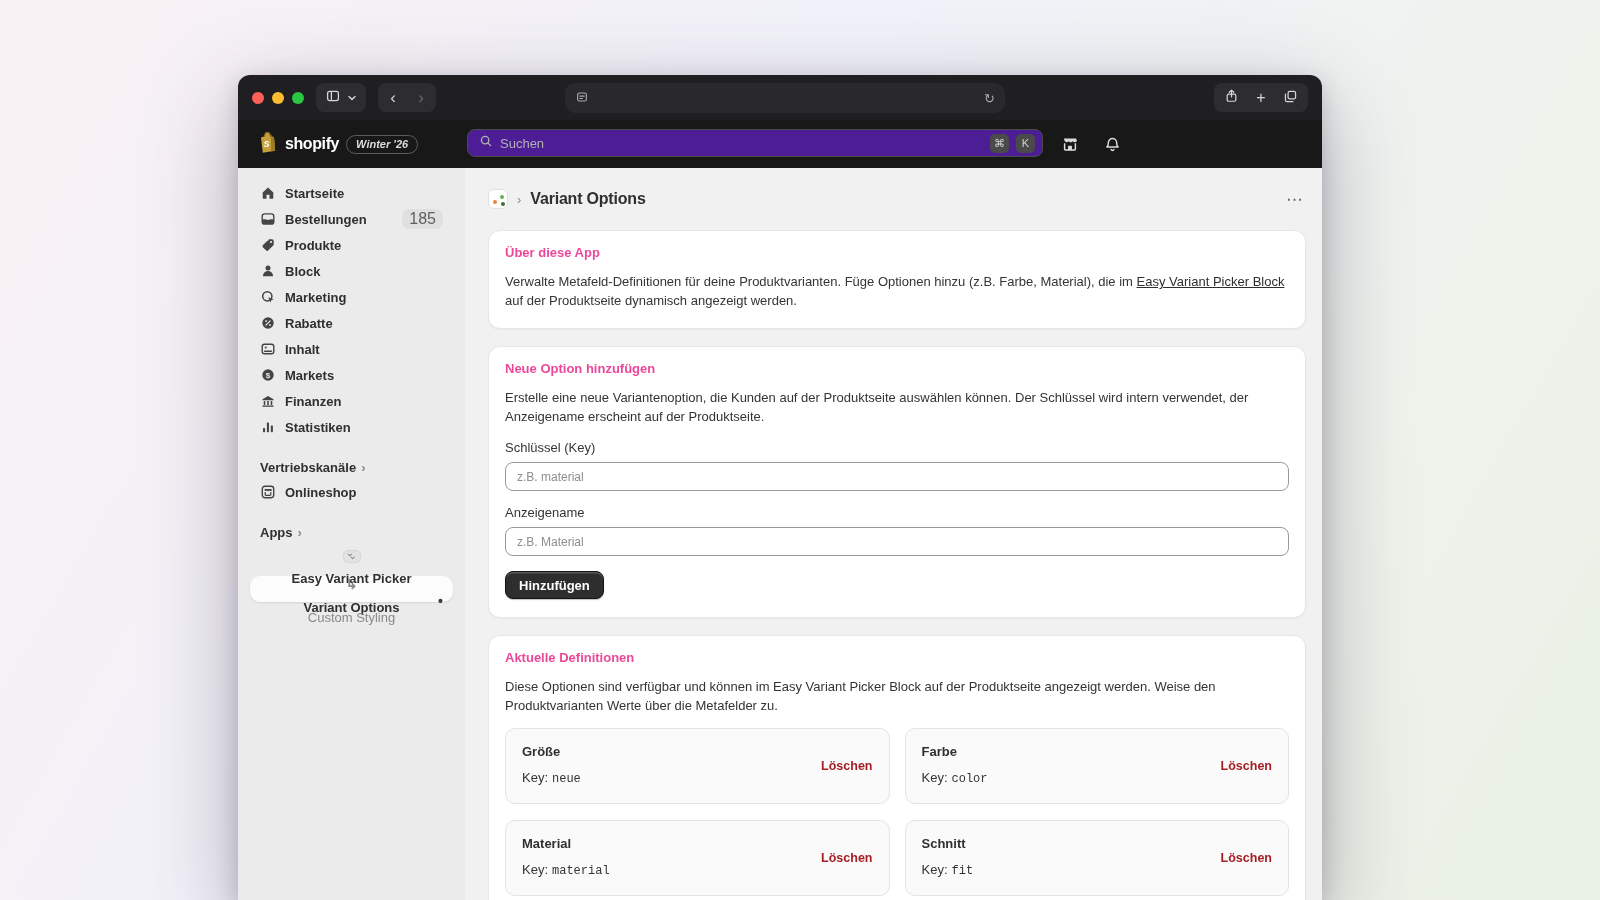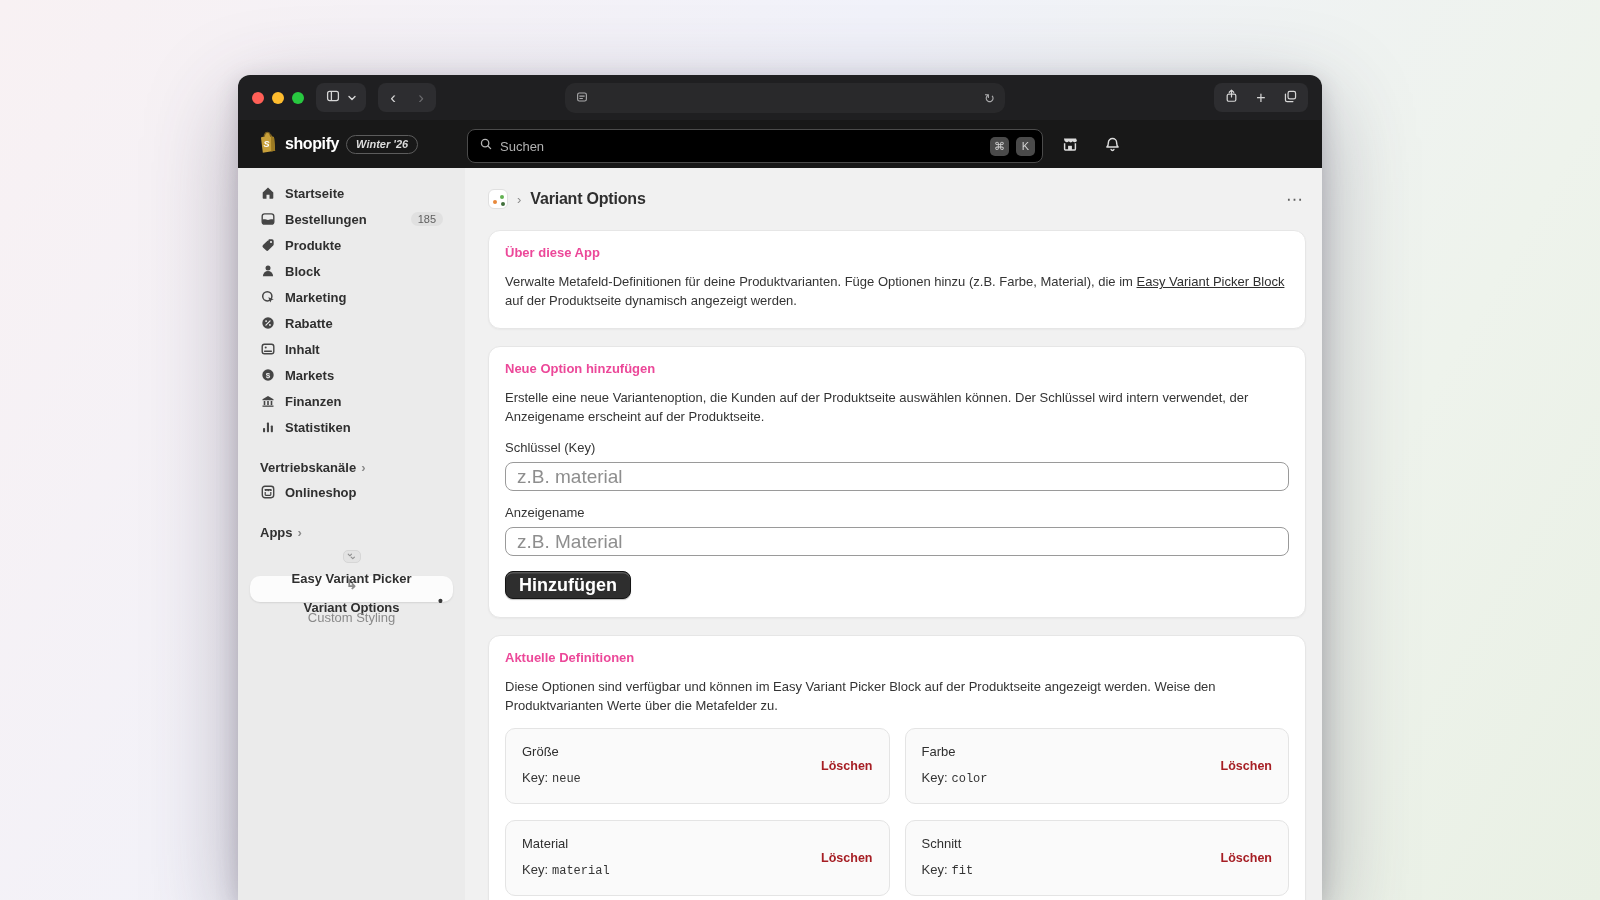--- a/index.html
+++ b/index.html
@@ -37,41 +37,41 @@
   .chrome-right .glyph { color:#d6d6d6; font-size:16px; font-weight:400; }
   
   .topbar { height:48px; background:#181818; position:relative; flex:0 0 auto; }
   .brand { position:absolute; left:19px; top:0; height:48px; display:flex; align-items:center; gap:7px; }
   .wordmark { color:#fff; font-size:16px; font-weight:700; letter-spacing:-.4px; }
   .version-badge {
     border:1px solid #5c5c5c; color:#dcdcdc; font-size:11px; font-style:italic;
     border-radius:10px; padding:2px 9px 3px; font-weight:600;
   }
   .topbar-search {
-    position:absolute; left:229px; top:9px; width:576px; height:34px;
-    background:#000000; border:1px solid #4b4b4b; border-radius:8px;
+    position:absolute; left:229px; top:9px; width:576px; height:28px;
+    background:#4c1d95; border:1px solid #4b4b4b; border-radius:8px;
     display:flex; align-items:center; gap:7px; padding:0 7px 0 11px; cursor:text;
   }
   .topbar-search .ph { flex:1; color:#b2b2b2; font-size:13px; }
   .kbd {
     background:#4a4a4a; color:#d2d2d2; border-radius:5px; font-size:11px;
     min-width:19px; height:19px; display:inline-flex; align-items:center; justify-content:center; padding:0 4px;
   }
   .topbar-icon { position:absolute; top:14px; width:20px; height:20px; display:flex; align-items:center; justify-content:center; }
   .store-pos { left:822px; } .bell-pos { left:864px; }
   
   .win-body { flex:1; display:flex; min-height:0; }
   .sidebar { width:227px; background:#ebebeb; flex:0 0 auto; padding:12px 12px 0; font-size:13px; }
   .nav-row {
     height:26px; display:flex; align-items:center; gap:9px; padding:0 10px;
     border-radius:10px; font-weight:600; color:#2f2f2f; cursor:pointer;
   }
   .nav-row .ico { width:16px; height:16px; flex:0 0 auto; display:flex; align-items:center; justify-content:center; }
   .nav-row .lbl { flex:1; white-space:nowrap; }
-  .count-badge { background:#e0e0e0; color:#5f5f5f; font-size:11px; font-weight:500; border-radius:7px; padding:1px 7px; }
+  .count-badge { background:#e0e0e0; color:#5f5f5f; font-size:16px; font-weight:500; border-radius:7px; padding:1px 7px; }
   .section-row { margin-top:15px; height:24px; display:flex; align-items:center; gap:5px; padding:0 10px; font-weight:600; color:#303030; cursor:pointer; }
   .section-row .chev { color:#8a8a8a; font-size:13px; }
   .apps-group { margin-top:6px; }
   .app-row { height:26px; display:flex; align-items:center; gap:8px; padding:0 10px; border-radius:10px; font-weight:600; color:#2f2f2f; cursor:pointer;flex-direction:column; }
   .app-row.selected { background:#fcfcfc; box-shadow:0 1px 2px rgba(0,0,0,.10); }
   .app-mini-icon { width:18px; height:18px; border-radius:5px; background:#e3e3e3; border:1px solid #d6d6d6; display:flex; align-items:center; justify-content:center; }
   .app-dot { margin-left:auto; color:#3a3a3a; font-size:14px; line-height:1; }
   .sub-arrow { width:18px; text-align:center; color:#8a8a8a; font-size:14px; }
   .app-row.muted { color:#8a8a8a; font-weight:500; }
   .app-row.muted .sub-arrow { visibility:hidden; }
@@ -87,34 +87,34 @@
   .page-title { font-size:16px; font-weight:700; color:#2f2f2f; letter-spacing:-.2px; }
   .dots-menu { margin-left:auto; color:#5f5f5f; font-size:17px; letter-spacing:1px; cursor:pointer; padding:0 2px; }
   .card { background:#fff; border:1px solid #e6e6e6; border-radius:12px; box-shadow:0 1px 2px rgba(0,0,0,.04); padding:14px 16px 18px; }
   .card + .card, .breadcrumb + .card { margin-top:17px; }
   .card h2 { font-size:13px; font-weight:700; color:#ec4899; margin-bottom:12px; }
   .card p { font-size:13px; line-height:19px; color:#343434; }
   .inline-link { color:#2f2f2f; text-decoration:underline; cursor:pointer; }
   .field-label { font-size:13px; color:#343434; margin:14px 0 7px; }
   .text-input {
     width:100%; height:29px; border:1px solid #9a9a9a; border-radius:8px; background:#fff;
-    padding:0 11px; font-size:19px; color:#303030; font-family:"Liberation Sans", sans-serif; outline:none;
+    padding:0 11px; font-size:12px; color:#303030; font-family:"Liberation Sans", sans-serif; outline:none;
   }
   .text-input::placeholder { color:#8e8e8e; }
   .primary-btn {
     margin-top:15px; height:28px; padding:0 13px; border-radius:8px; cursor:pointer;
-    background:#2e2e2e; border:1px solid #141414; color:#fff; font-size:18px; font-weight:600;
+    background:#2e2e2e; border:1px solid #141414; color:#fff; font-size:13px; font-weight:600;
     font-family:"Liberation Sans", sans-serif; box-shadow:inset 0 1.5px 0 rgba(255,255,255,.20), 0 1px 1px rgba(0,0,0,.25);
   }
   .def-grid { margin-top:13px; display:grid; grid-template-columns:1fr 1fr; gap:16px 15px; }
   .def-card {
     position:relative; background:#fafafa; border:1px solid #e4e4e4; border-radius:10px;
     padding:15px 16px; min-height:76px;
   }
-  .def-name { font-size:13px; font-weight:400; color:#2f2f2f; margin-bottom:11px; }
+  .def-name { font-size:13px; font-weight:700; color:#2f2f2f; margin-bottom:11px; }
   .def-key { font-size:13px; color:#343434; }
   .def-key code { font-family:"Liberation Mono","DejaVu Sans Mono",monospace; font-size:12px; margin-left:4px; }
   .delete-link {
     position:absolute; right:16px; top:50%; transform:translateY(-50%);
     color:#a61e24; font-size:12.5px; font-weight:600; cursor:pointer;
   }
 </style>
 </head>
 <body>
 

